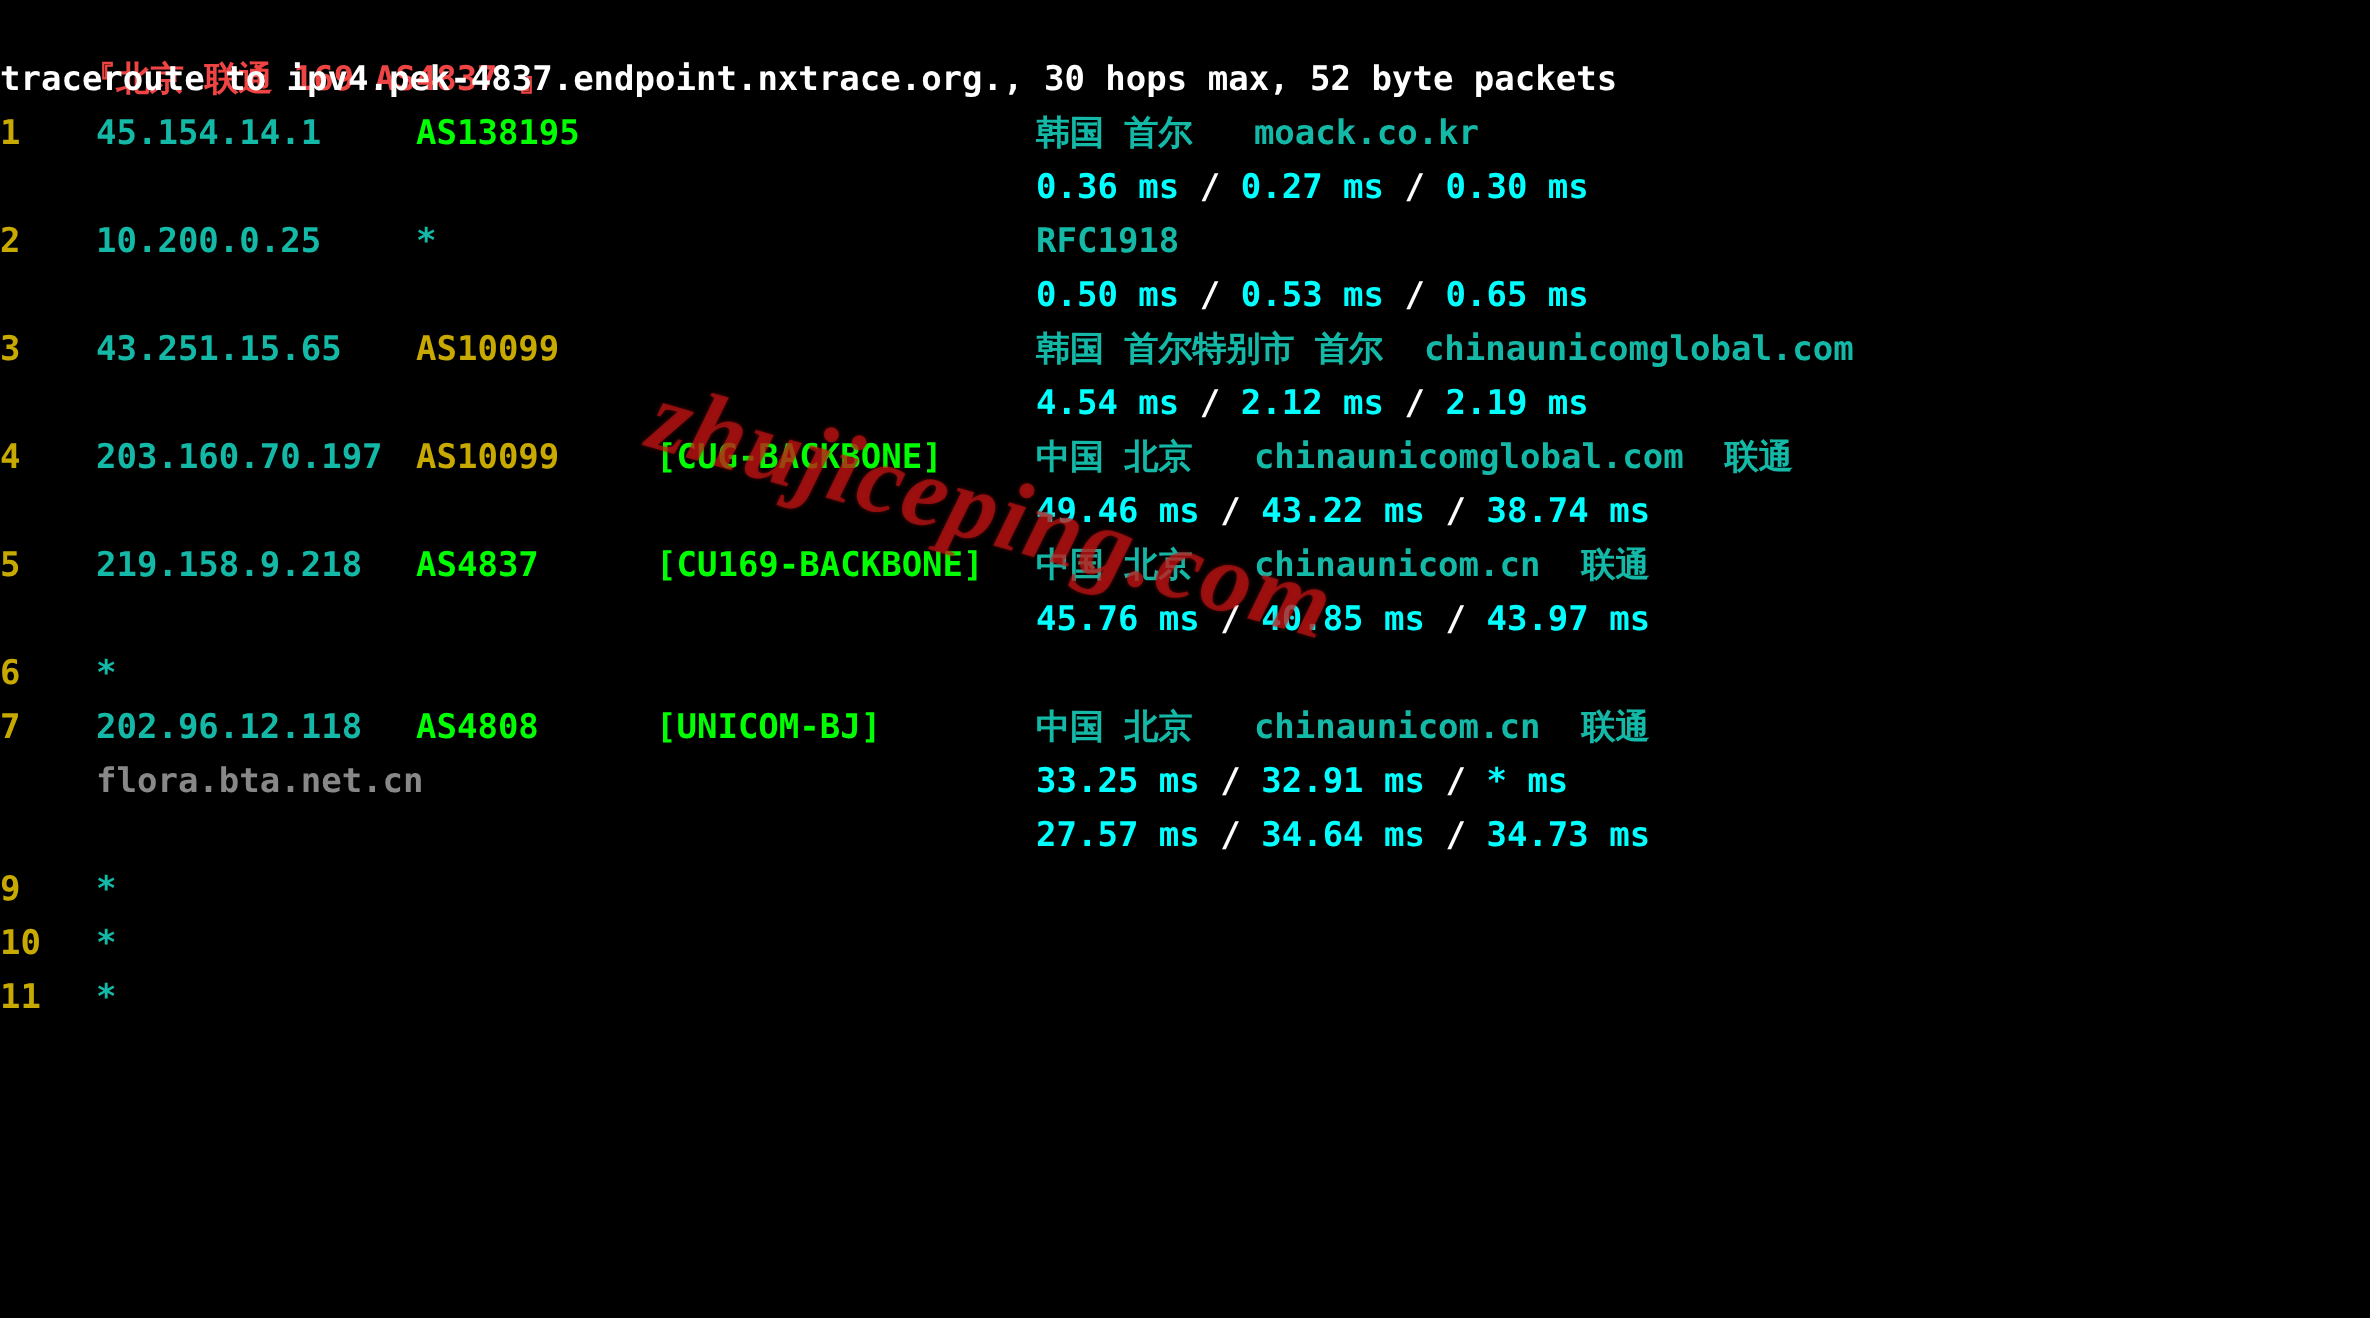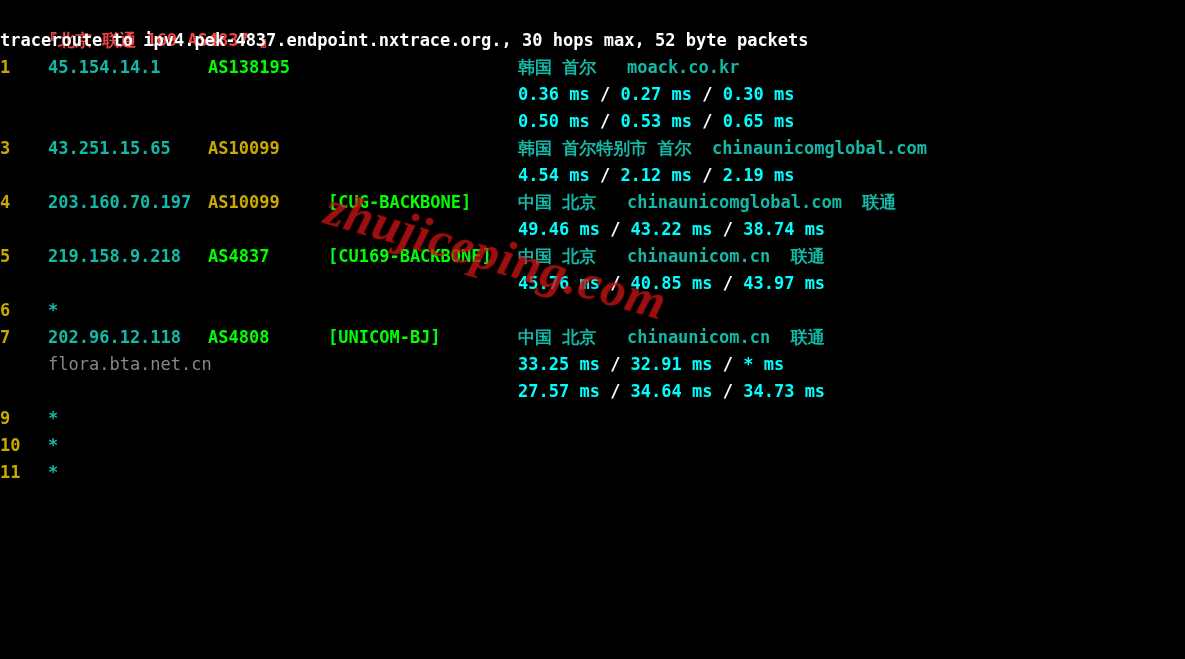--- a/index.html
+++ b/index.html
@@ -8,21 +8,21 @@
     font-family:Consolas,"DejaVu Sans Mono","Courier New",monospace;
     font-size:17px;line-height:1.0;color:#fff;
     font-weight:bold;overflow:hidden;position:relative;
   }
   .line{white-space:pre;height:27px;line-height:27px;}
   .header span{color:#ef4444}
   .yellow{color:#c7a900}
   .green{color:#00ff00}
   .cyan{color:#00ffff}
   .white{color:#14b8a6}
-  .dim{color:#888;font-weight:normal}
+  .dim{color:#888;font-weight:bold}
   .sep{color:#fff}
   #wm{
      position:absolute;left:320px;top:230px;
      color:rgba(200,20,20,0.65);
      font-family:Georgia,"Times New Roman",serif;
      font-size:50px;font-style:italic;font-weight:bold;
      transform:rotate(16deg);pointer-events:none;
      text-shadow:0 0 2px rgba(200,20,20,0.4);
      letter-spacing:1px;
   }
@@ -40,20 +40,21 @@
 
   <div class="line header">
     <span>『北京 联通 </span><span class="yellow">169 AS4837</span><span> 』</span>
   </div>
 
   <div class="line">traceroute to ipv4.pek-4837.endpoint.nxtrace.org., 30 hops max, 52 byte packets</div>
 
   <div id="hops">
       <div class="line"><span class="hn yellow">1</span><span class="ip white">45.154.14.1</span><span class="asn green">AS138195</span><span class="net green"></span><span class="loc white">韩国 首尔   moack.co.kr</span></div>
       <div class="line"><span class="hn"> </span><span class="ip"> </span><span class="asn"> </span><span class="net"> </span><span class="cyan">0.36 ms</span><span class="sep"> / </span><span class="cyan">0.27 ms</span><span class="sep"> / </span><span class="cyan">0.30 ms</span></div>
+      <div class="line"><span class="hn yellow">2</span><span class="ip white">10.200.0.25</span><span class="asn white">*</span><span class="net green"></span><span class="loc white">RFC1918</span></div>
       <div class="line"><span class="hn"> </span><span class="ip"> </span><span class="asn"> </span><span class="net"> </span><span class="cyan">0.50 ms</span><span class="sep"> / </span><span class="cyan">0.53 ms</span><span class="sep"> / </span><span class="cyan">0.65 ms</span></div>
       <div class="line"><span class="hn yellow">3</span><span class="ip white">43.251.15.65</span><span class="asn yellow">AS10099</span><span class="net green"></span><span class="loc white">韩国 首尔特别市 首尔  chinaunicomglobal.com</span></div>
       <div class="line"><span class="hn"> </span><span class="ip"> </span><span class="asn"> </span><span class="net"> </span><span class="cyan">4.54 ms</span><span class="sep"> / </span><span class="cyan">2.12 ms</span><span class="sep"> / </span><span class="cyan">2.19 ms</span></div>
       <div class="line"><span class="hn yellow">4</span><span class="ip white">203.160.70.197</span><span class="asn yellow">AS10099</span><span class="net green">[CUG-BACKBONE]</span><span class="loc white">中国 北京   chinaunicomglobal.com  联通</span></div>
       <div class="line"><span class="hn"> </span><span class="ip"> </span><span class="asn"> </span><span class="net"> </span><span class="cyan">49.46 ms</span><span class="sep"> / </span><span class="cyan">43.22 ms</span><span class="sep"> / </span><span class="cyan">38.74 ms</span></div>
       <div class="line"><span class="hn yellow">5</span><span class="ip white">219.158.9.218</span><span class="asn green">AS4837</span><span class="net green">[CU169-BACKBONE]</span><span class="loc white">中国 北京   chinaunicom.cn  联通</span></div>
       <div class="line"><span class="hn"> </span><span class="ip"> </span><span class="asn"> </span><span class="net"> </span><span class="cyan">45.76 ms</span><span class="sep"> / </span><span class="cyan">40.85 ms</span><span class="sep"> / </span><span class="cyan">43.97 ms</span></div>
       <div class="line"><span class="hn yellow">6</span><span class="ip white">*</span><span class="asn white"></span><span class="net green"></span><span class="loc white"></span></div>
       <div class="line"><span class="hn yellow">7</span><span class="ip white">202.96.12.118</span><span class="asn green">AS4808</span><span class="net green">[UNICOM-BJ]</span><span class="loc white">中国 北京   chinaunicom.cn  联通</span></div>
       <div class="line"><span class="hn"> </span><span class="ip dim">flora.bta.net.cn</span><span class="asn"> </span><span class="net"> </span><span class="cyan">33.25 ms</span><span class="sep"> / </span><span class="cyan">32.91 ms</span><span class="sep"> / </span><span class="cyan">* ms</span></div>

